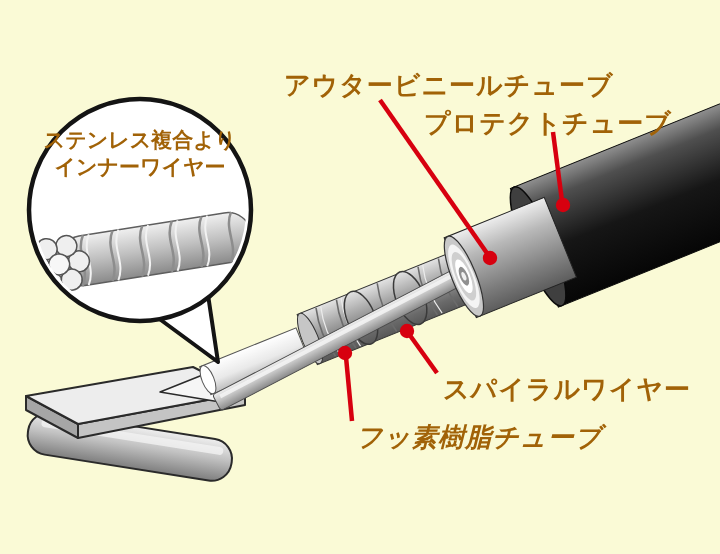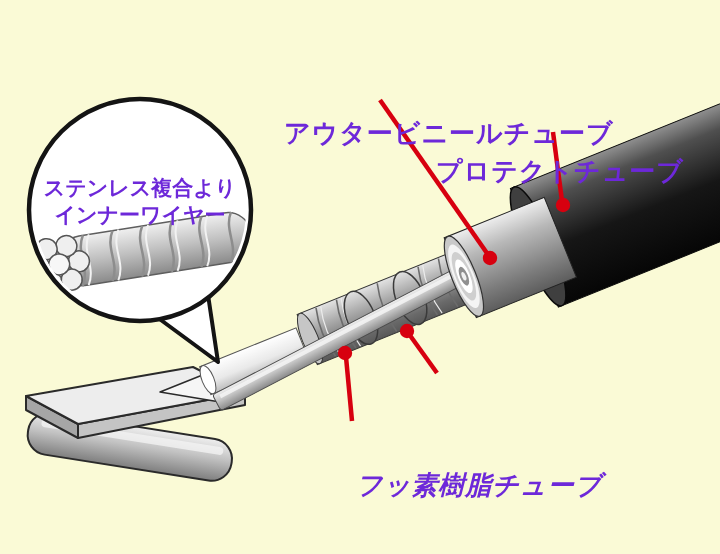--- a/index.html
+++ b/index.html
@@ -8,25 +8,24 @@
     position:relative;
     width:720px;height:554px;
     background:#FAFAD6;
     overflow:hidden;
   }
   .stage svg{position:absolute;left:0;top:0;}
   .lbl{
     position:absolute;
     font-weight:900;
     font-size:26px;
-    color:#6d28d9;
+    color:#a16207;
     letter-spacing:1px;
     white-space:nowrap;
     z-index:5;
-    margin-top:48px;
   }
   .lbl.italic{font-style:italic;}
   .lbl.circle-text{
     font-size:21px;
     font-weight:700;
     width:210px;
     text-align:center;
     white-space:pre-line;
     line-height:1.3;
     letter-spacing:0;
@@ -147,18 +146,19 @@
       <line x1="553" y1="132" x2="562" y2="201" stroke="#D7000F"></line>
       <circle cx="563" cy="205" r="7.2" fill="#D7000F"></circle>
       <line x1="437" y1="373" x2="409" y2="334" stroke="#D7000F"></line>
       <circle cx="407" cy="331" r="7.2" fill="#D7000F"></circle>
       <line x1="352" y1="421" x2="346" y2="357" stroke="#D7000F"></line>
       <circle cx="345" cy="353" r="7.2" fill="#D7000F"></circle>
     </g>
   </svg>
 
   <div class="lbl" style="left:284px;top:68px;">アウタービニールチューブ</div>
-  <div class="lbl" style="left:436px;top:106px;text-align:center;">プロテクトチューブ</div>
+  <div class="lbl" style="left:424px;top:106px;text-align:center;">プロテクトチューブ</div>
+  <div class="lbl" style="left:443px;top:372px;">スパイラルワイヤー</div>
   <div class="lbl circle-text" style="left:35px;top:126px;">ステンレス複合より
 インナーワイヤー</div>
   <div class="lbl italic" style="left:356px;top:420px;">フッ素樹脂チューブ</div>
 
 </div>
 
 </body></html>

